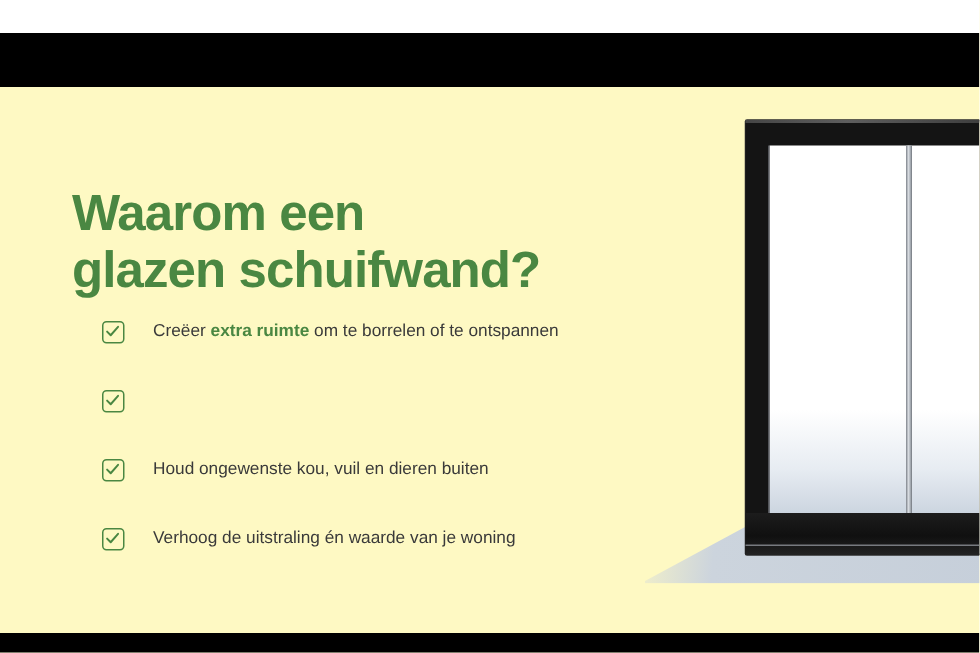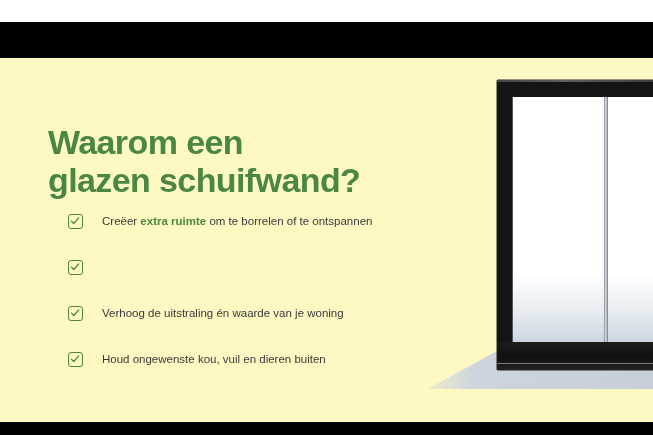--- a/index.html
+++ b/index.html
@@ -207,30 +207,30 @@
         </svg>
       </span>
     </div>
 
     <div class="bullet">
       <span class="check-box">
         <svg viewBox="0 0 10 10" aria-hidden="true">
           <path d="M1.4 5.1 L3.8 7.5 L8.7 1.9" fill="none" stroke="#4a8742" stroke-width="1.3" stroke-linecap="round" stroke-linejoin="round"></path>
         </svg>
       </span>
+      <span class="bullet-text"><span>Houd ongewenste kou, vuil en dieren buiten</span><b></b><span></span></span>
+    </div>
+
+    <div class="bullet">
+      <span class="check-box">
+        <svg viewBox="0 0 10 10" aria-hidden="true">
+          <path d="M1.4 5.1 L3.8 7.5 L8.7 1.9" fill="none" stroke="#4a8742" stroke-width="1.3" stroke-linecap="round" stroke-linejoin="round"></path>
+        </svg>
+      </span>
       <span class="bullet-text"><span>Verhoog de uitstraling én waarde van je woning</span><b></b><span></span></span>
-    </div>
-
-    <div class="bullet">
-      <span class="check-box">
-        <svg viewBox="0 0 10 10" aria-hidden="true">
-          <path d="M1.4 5.1 L3.8 7.5 L8.7 1.9" fill="none" stroke="#4a8742" stroke-width="1.3" stroke-linecap="round" stroke-linejoin="round"></path>
-        </svg>
-      </span>
-      <span class="bullet-text"><span>Houd ongewenste kou, vuil en dieren buiten</span><b></b><span></span></span>
     </div>
 
   </div>
 
   <div id="door-scene">
     <div id="floor-shadow"></div>
     <div id="door-frame">
       <div id="frame-top-gloss"></div>
       <div id="glass"></div>
       <div id="left-stile-gloss"></div>

